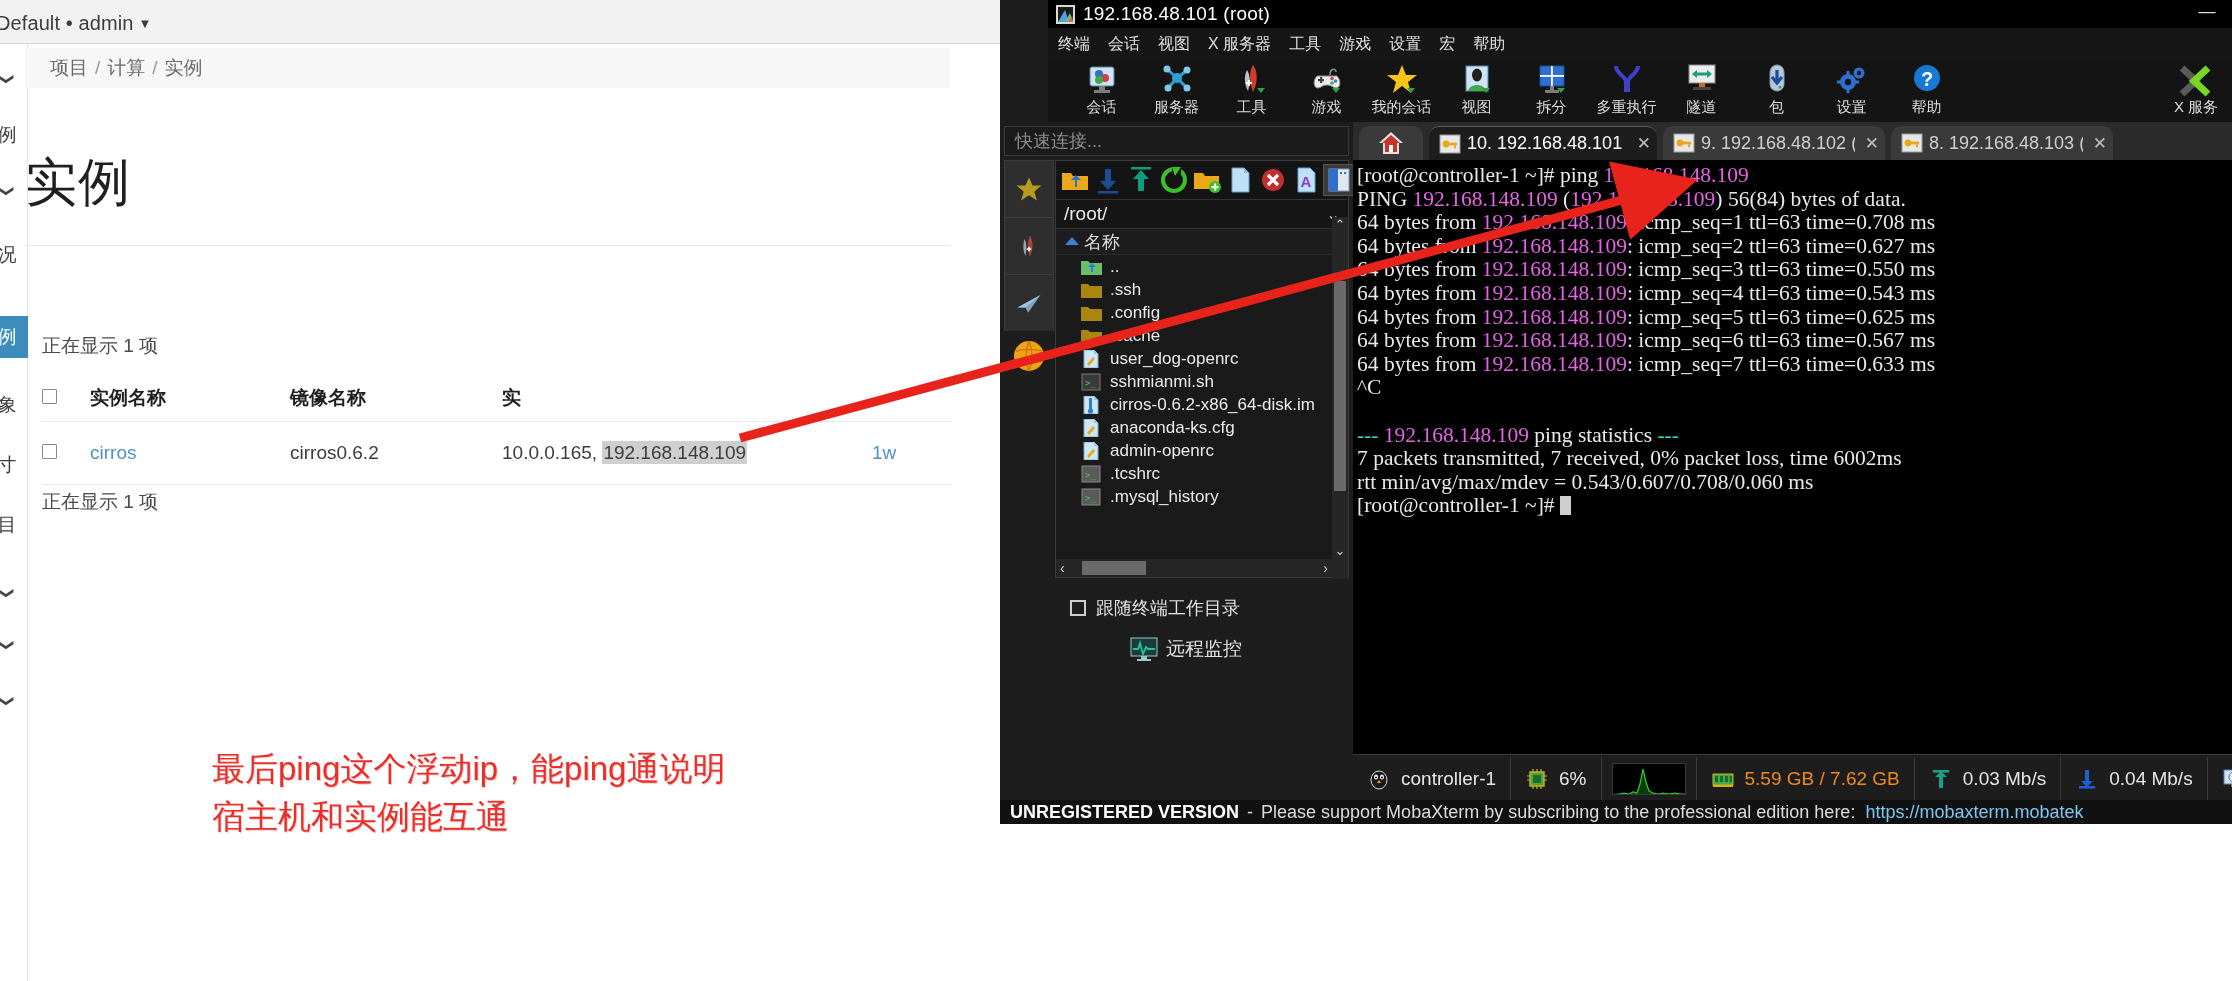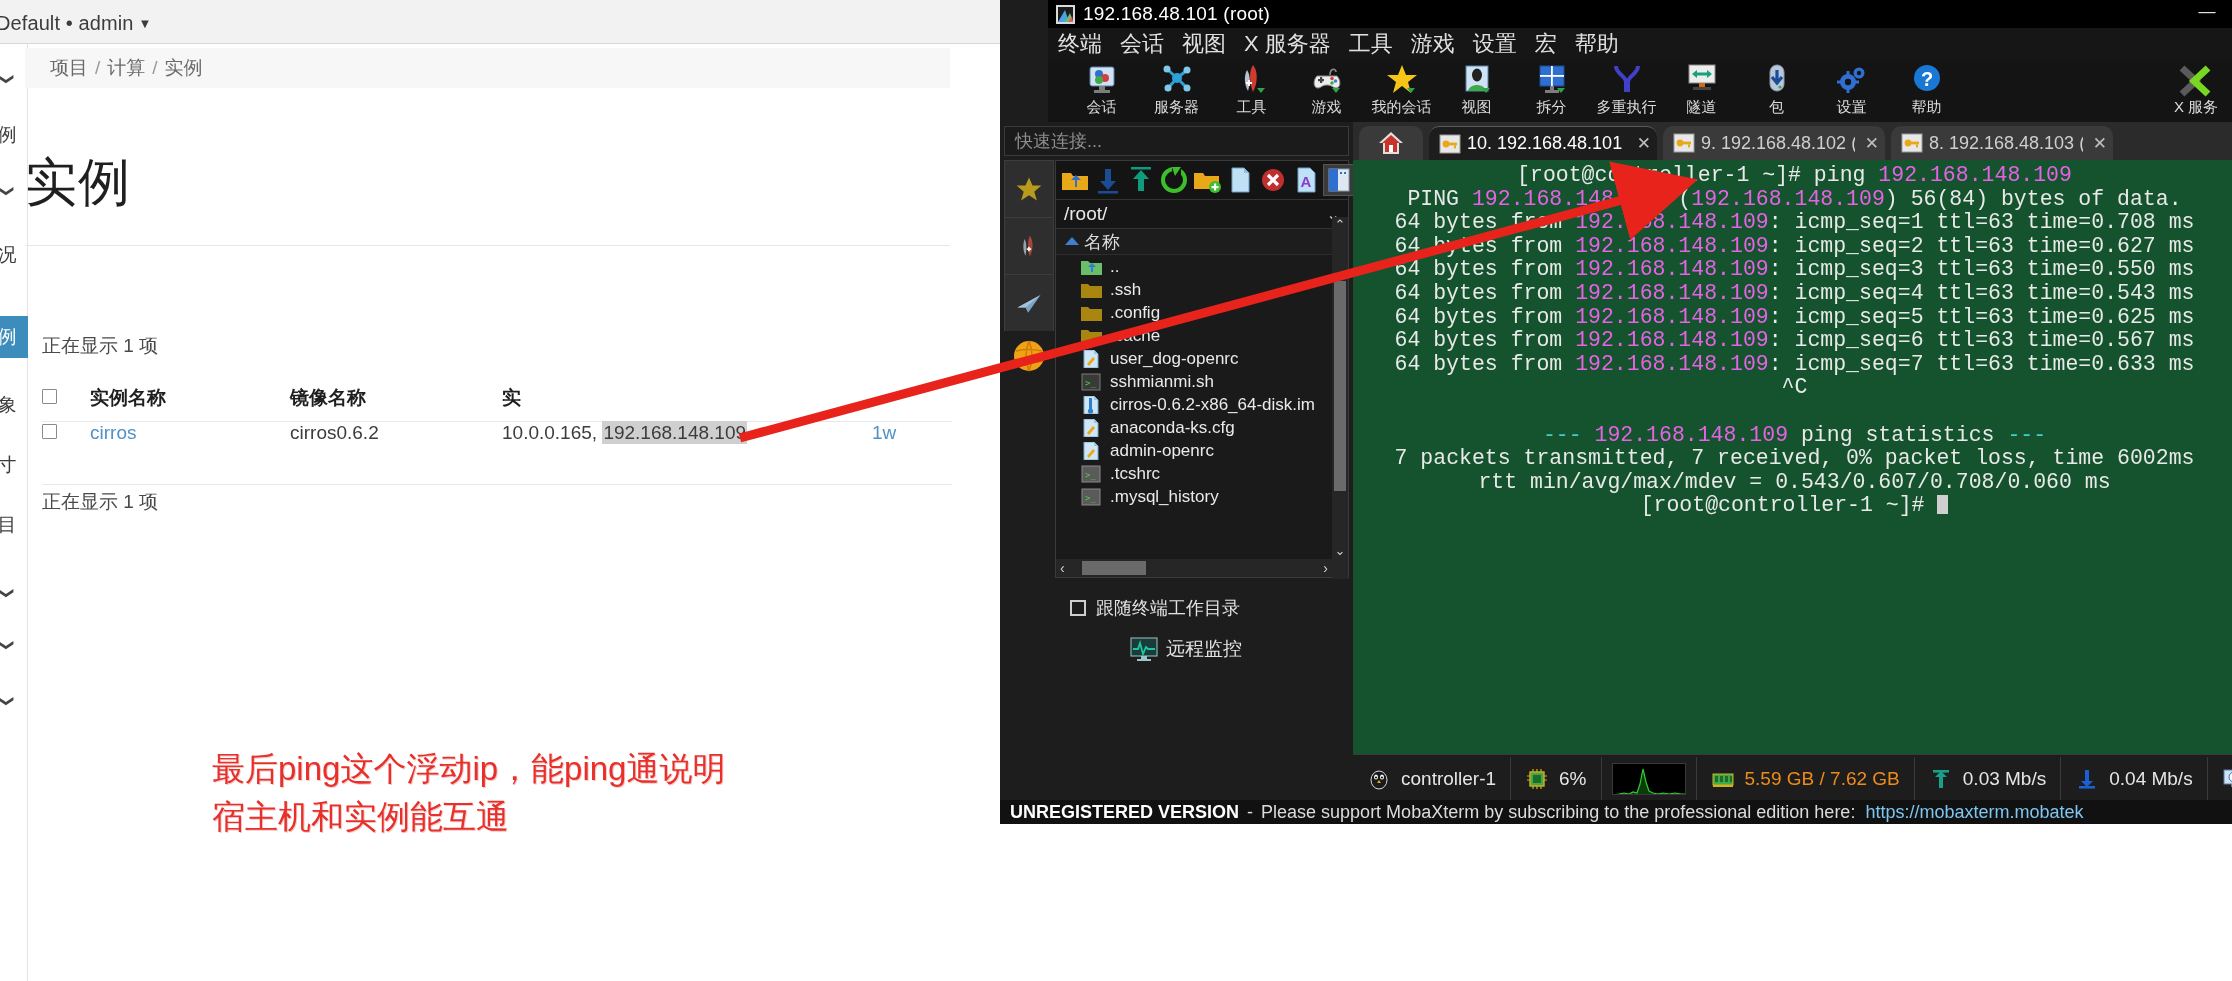--- a/index.html
+++ b/index.html
@@ -48,21 +48,21 @@
     font-size: 52px; font-weight: 400; color: #1f1f1f; letter-spacing: 1px;
   }
   .hz-rule { position: absolute; left: 25px; top: 245px; width: 925px; height: 1px; background: #e6e6e6; }
 
   .hz-count-top { position: absolute; left: 42px; top: 333px; font-size: 19px; color: #4a4a4a; }
   .hz-count-bot { position: absolute; left: 42px; top: 489px; font-size: 19px; color: #4a4a4a; }
 
   .hz-table { position: absolute; left: 42px; top: 375px; width: 910px; }
   .hz-thead { display: flex; align-items: center; height: 46px; font-size: 19px; font-weight: bold; color: #1f1f1f; }
   .hz-row {
-    display: flex; align-items: flex-start; height: 64px; font-size: 19px; color: #3c3c3c;
+    display: flex; align-items: center; height: 64px; font-size: 19px; color: #3c3c3c;
     border-top: 1px solid #e8e8e8; border-bottom: 1px solid #e8e8e8;
   }
   .c-chk { width: 48px; flex: none; }
   .c-name { width: 200px; flex: none; }
   .c-img  { width: 212px; flex: none; }
   .c-ip   { width: 370px; flex: none; }
   .c-last { flex: 1 1 auto; }
   .hz-chk {
     width: 15px; height: 15px; border: 1px solid #8a8a8a; background: #fff;
     display: inline-block; border-radius: 1px;
@@ -91,21 +91,21 @@
     position: relative; height: 28px; background: #000; display: flex; align-items: center;
   }
   .mx-tb-icon { width: 19px; height: 19px; margin: 0 8px 0 8px; flex: none; position: relative; }
   .mx-tb-title { font-size: 19px; color: #fff; letter-spacing: .2px; }
   .mx-min {
     position: absolute; right: 8px; top: 5px; width: 34px; height: 20px;
     color: #e8e8e8; font-size: 17px; text-align: center; line-height: 14px;
   }
 
   .mx-menubar { height: 32px; background: #161616; display: flex; align-items: center; padding-left: 10px; }
-  .mx-menu-item { font-size: 22px; color: #e0e0e0; margin-right: 18px; white-space: nowrap; }
+  .mx-menu-item { font-size: 16px; color: #e0e0e0; margin-right: 18px; white-space: nowrap; }
 
   .mx-toolbar { height: 62px; background: #141414; display: flex; align-items: flex-start; padding-left: 16px; position: relative; }
   .mx-tool {
     width: 75px; flex: none; display: flex; flex-direction: column; align-items: center; padding-top: 2px;
   }
   .mx-tool-ico { width: 34px; height: 34px; position: relative; }
   .mx-tool-lbl { font-size: 15px; color: #dcdcdc; margin-top: 2px; white-space: nowrap; }
   .mx-xserver {
     position: absolute; right: 0px; top: 4px; width: 72px;
     display: flex; flex-direction: column; align-items: center; justify-content: space-between;
@@ -170,23 +170,23 @@
     position: relative; overflow: hidden;
   }
   .mx-tab.active { background: #1d1d1d; border-top: 1px solid #5a5a5a; }
   .mx-tab-key { width: 22px; height: 20px; margin-right: 6px; flex: none; position: relative; }
   .mx-tab-lbl { font-size: 18px; color: #cfcfcf; white-space: nowrap; overflow: hidden; }
   .mx-tab.active .mx-tab-lbl { color: #fff; }
   .mx-tab-x { margin-left: 10px; font-size: 17px; color: #bdbdbd; flex: none; }
 
   .mx-term {
     position: absolute; left: 0; top: 38px; right: 0; bottom: 48px;
-    background: #14532d; padding: 4px 0 0 4px; overflow: hidden;
-    font-family: Liberation Mono, monospace;
-    font-size: 21.5px; line-height: 23.6px; color: #e9e9e9; white-space: pre; text-align: center;
+    background: #000000; padding: 4px 0 0 4px; overflow: hidden;
+    font-family: Liberation Serif, serif;
+    font-size: 21.5px; line-height: 23.6px; color: #e9e9e9; white-space: pre;
   }
   .t-mag { color: #e663e6; }
   .t-cyan { color: #3fd0d0; }
   .t-cursor { display: inline-block; width: 11px; height: 19px; background: #cfcfcf; vertical-align: -3px; }
 
   .mx-status {
     position: absolute; left: 0; right: 0; bottom: 0; height: 48px; background: #1d1d1d;
     border-top: 1px solid #3a3a3a; display: flex; align-items: center;
   }
   .st-cell { height: 44px; display: flex; align-items: center; padding: 0 14px; border-right: 1px solid #3a3a3a; flex: none; }

